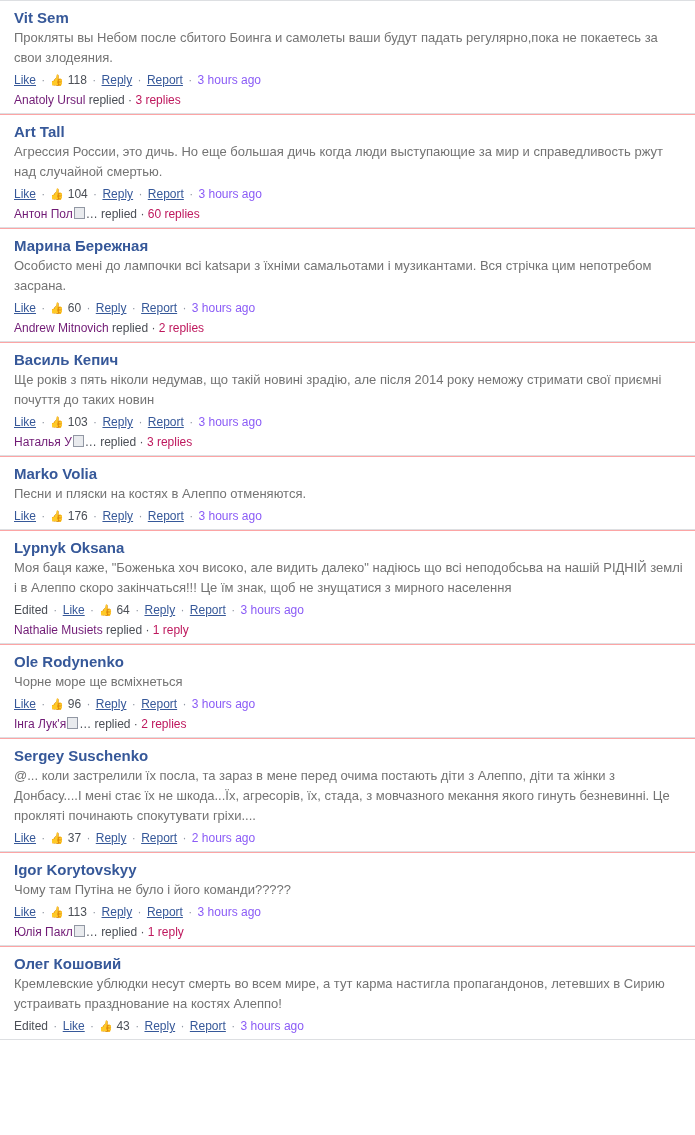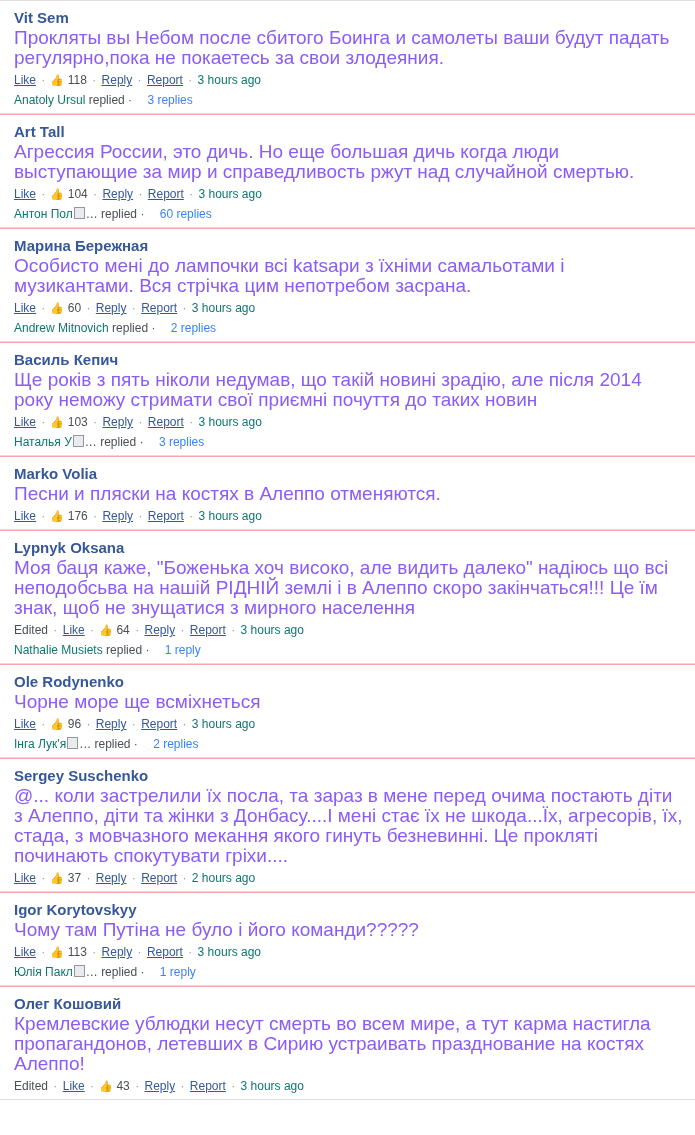--- a/index.html
+++ b/index.html
@@ -28,23 +28,23 @@
   }
   .author {
     color: #365899;
     font-weight: bold;
     font-size: 15px;
     line-height: 19px;
     margin-bottom: 1px;
     display: inline-block;
   }
   .body-text {
-    font-size: 19px;
+    font-size: 13px;
     line-height: 20px;
-    color: #8b5cf6;
+    color: #737373;
     margin: 0 0 2px 0;
     word-wrap: break-word;
   }
   .actions {
     font-size: 12px;
     color: #4b4f56;
     line-height: 18px;
     padding-top: 1px;
   }
   .actions .act {
@@ -66,36 +66,35 @@
     white-space: nowrap;
     text-align: center;
   }
   .thumb {
     display: inline-block;
     font-size: 11px;
     color: #4b4f56;
     transform: translateY(0px);
   }
   .time {
-    color: #0f766e;
+    color: #8b5cf6;
   }
   .replies-line {
     font-size: 12px;
     color: #4b4f56;
     line-height: 18px;
     padding-top: 2px;
   }
   .replies-line .replier {
-    color: #0f766e;
+    color: #701a75;
     cursor: pointer;
   }
   .replies-line .count {
-    color: #3b82f6;
+    color: #be185d;
     cursor: pointer;
-    margin-left: 12px;
   }
   .glyphbox {
     display: inline-block;
     width: 9px;
     height: 10px;
     border: 1px solid #9197a3;
     background: #e9ebee;
     vertical-align: -1px;
     margin: 0 1px;
   }

